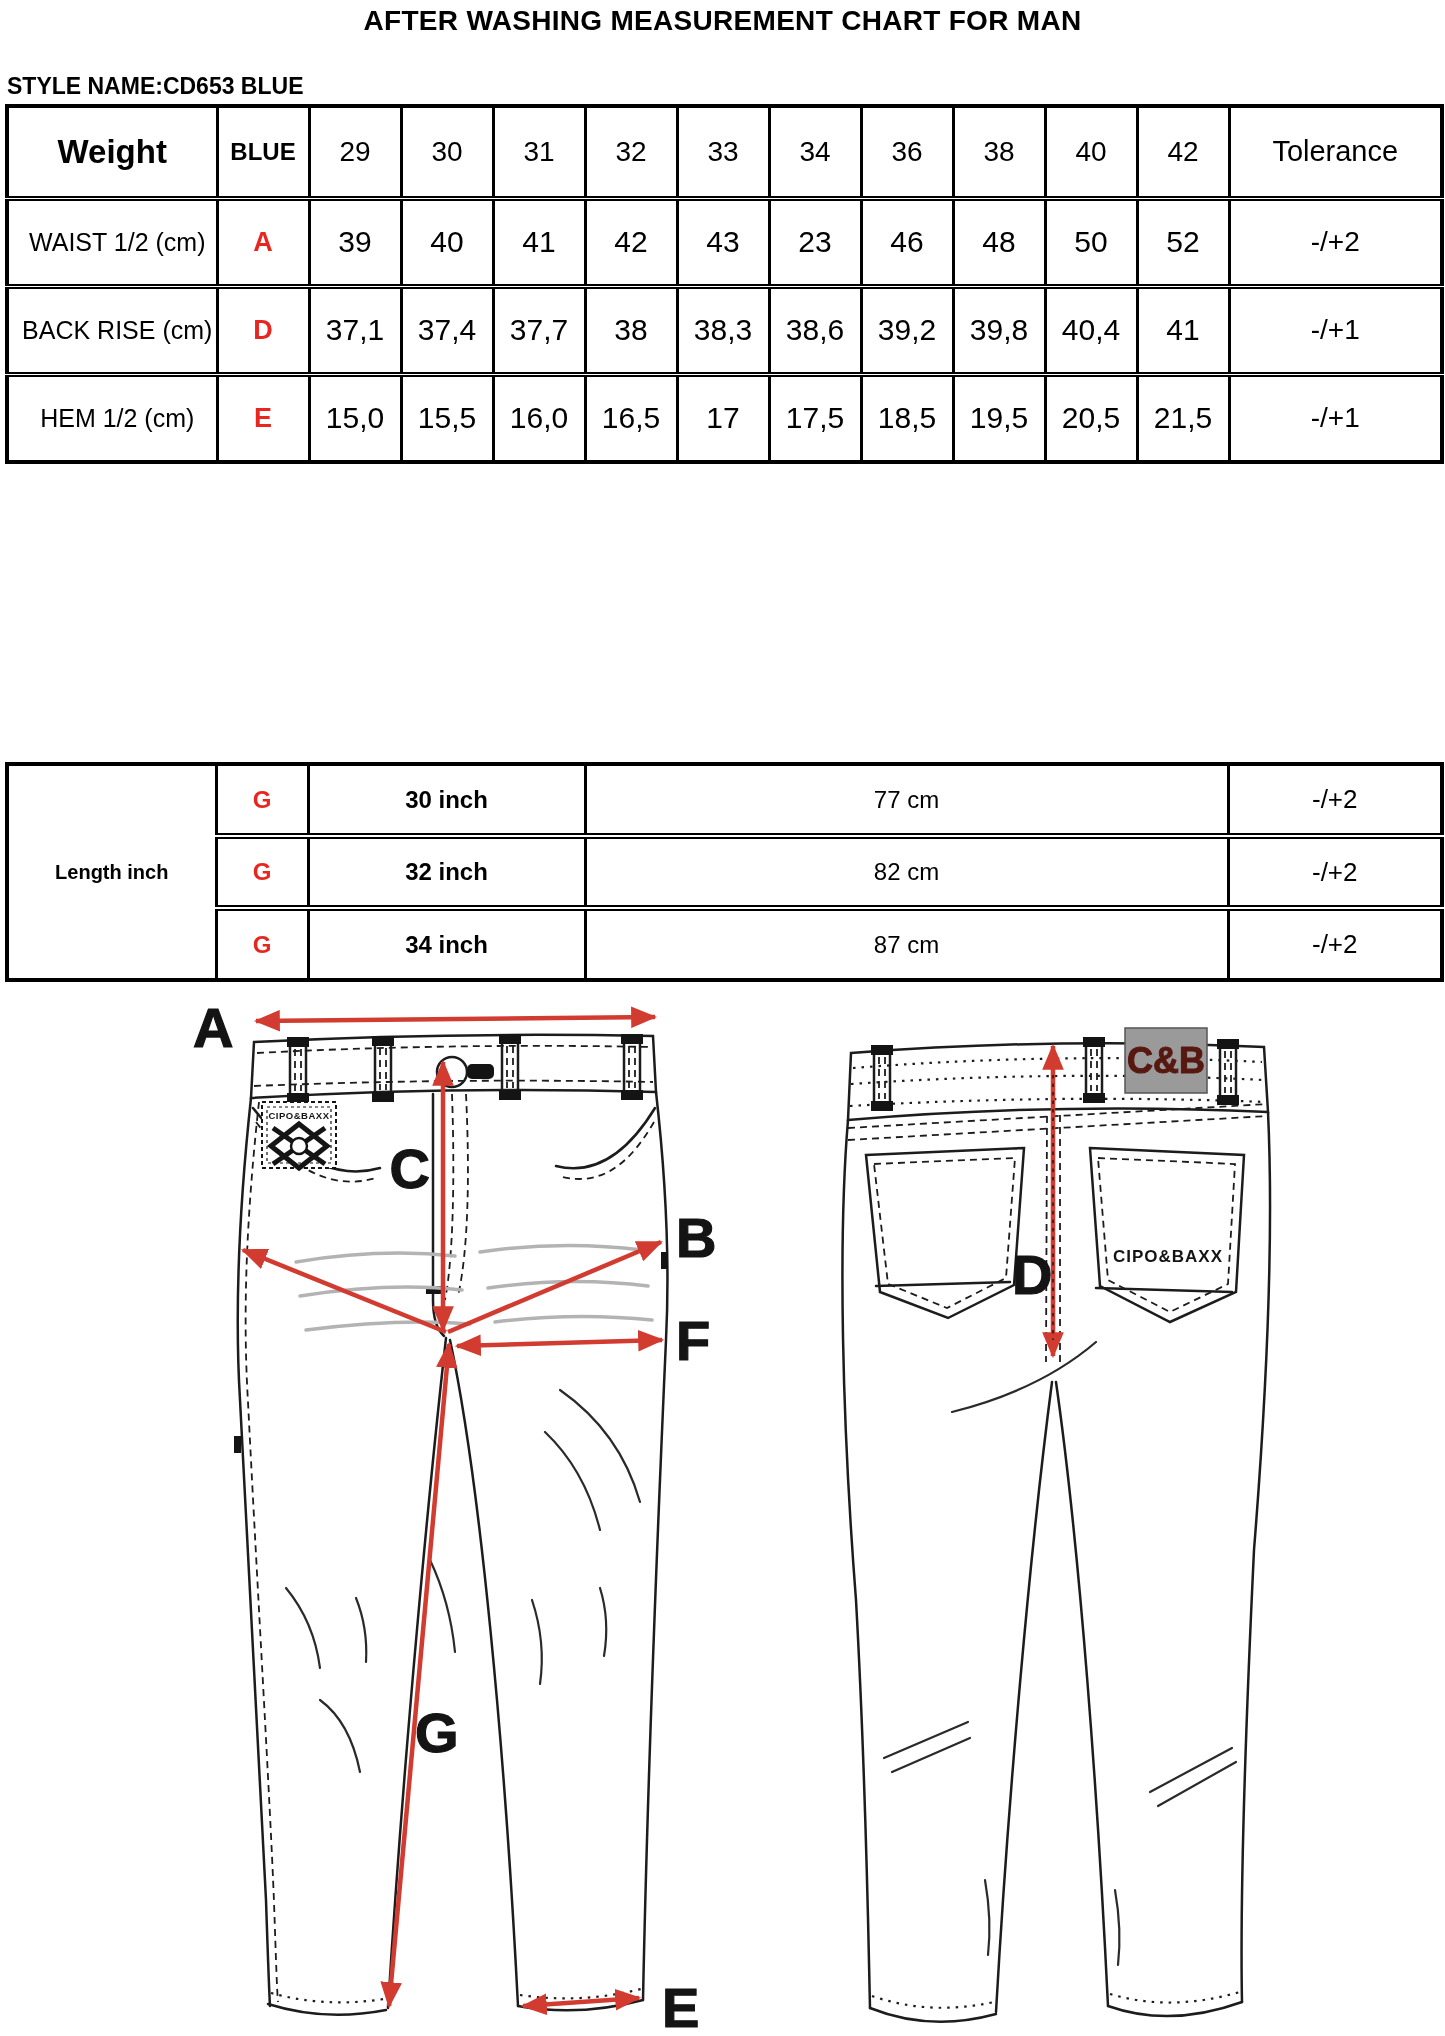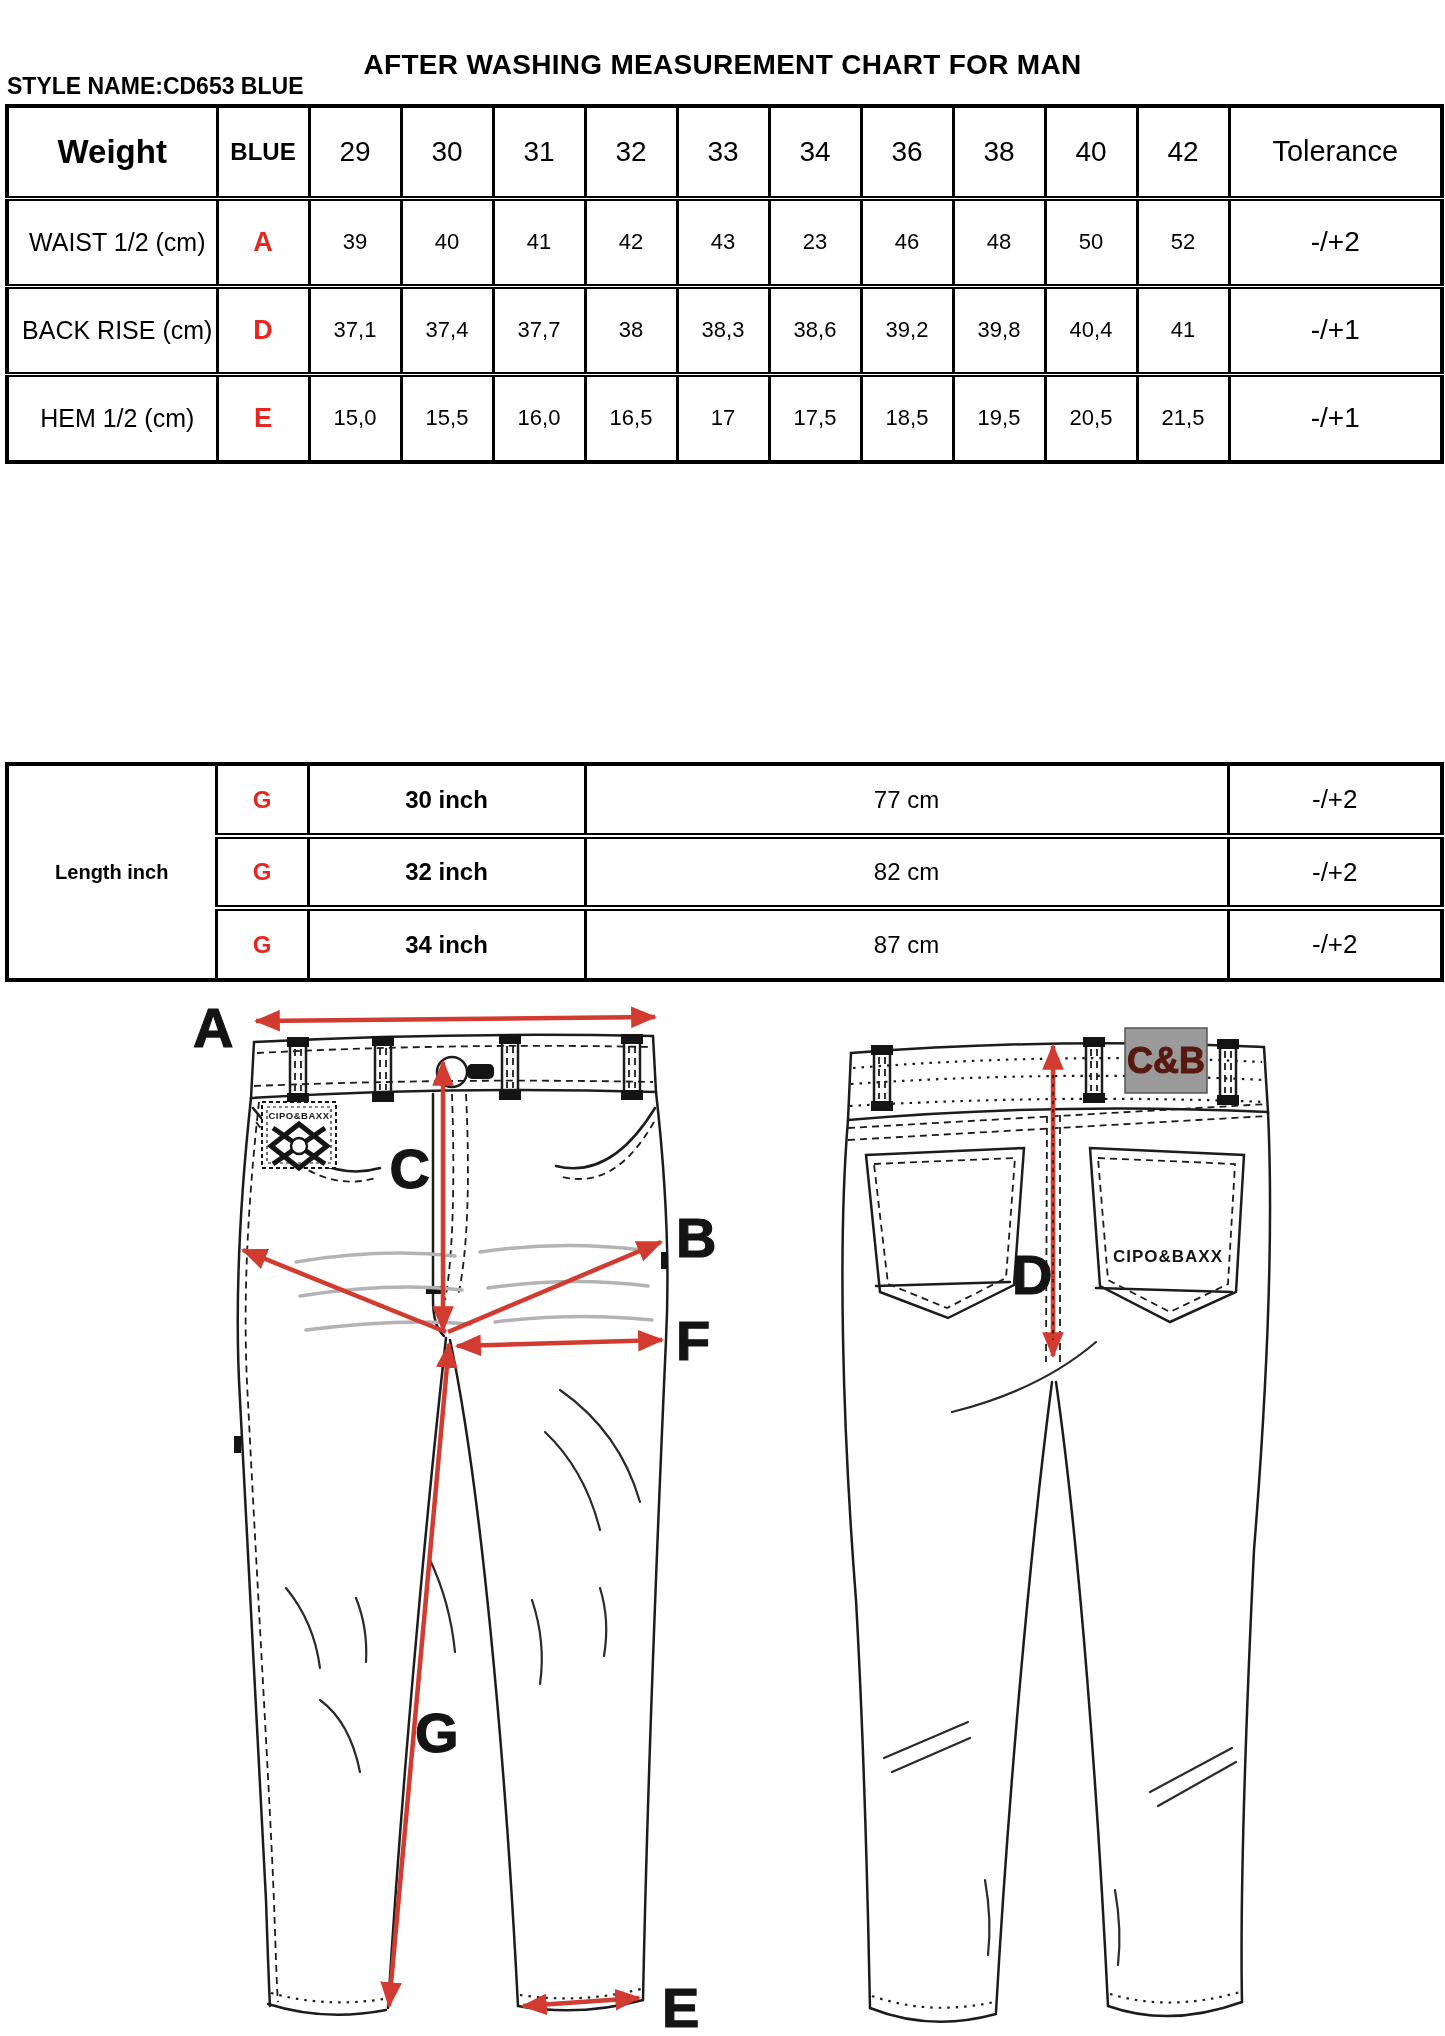--- a/index.html
+++ b/index.html
@@ -7,36 +7,36 @@
     --arrow-red:#d23b30;
     --patch-gray:#9a9a9a;
     --patch-text-red:#571810;
   }
   *{box-sizing:border-box;}
   html,body{margin:0;padding:0;}
   body{
     width:1445px;height:2036px;position:relative;background:#fff;color:#000;
     font-family:"Liberation Sans",sans-serif;overflow:hidden;
   }
-  .title{position:absolute;top:5px;left:0;width:100%;text-align:center;font-weight:bold;font-size:28px;letter-spacing:.3px;margin-top:44px;}
+  .title{position:absolute;top:5px;left:0;width:100%;text-align:center;font-weight:bold;font-size:28px;letter-spacing:.3px;}
   .style-name{position:absolute;top:73px;left:7px;font-weight:bold;font-size:23px;}
 
   table{border-collapse:collapse;table-layout:fixed;background:#fff;}
   .size-table{position:absolute;top:104px;left:5px;width:1435px;border:4px solid #000;}
   .size-table th,.size-table td{border:3px solid #000;text-align:center;vertical-align:middle;padding:0;overflow:hidden;}
   .size-table thead tr{height:92px;}
   .size-table tbody tr{height:88px;}
   .size-table tbody td{border-top:5px double #000;}
   .h-weight{font-size:33px;font-weight:bold;}
   .h-inch{font-size:24px;font-weight:bold;}
   .h-size{font-size:28px;font-weight:normal;}
   .h-tol{font-size:29px;font-weight:normal;}
   .c-label{text-align:left;padding-left:10px !important;font-size:25px;font-weight:normal;}
   .c-code{color:var(--code-red);font-weight:bold;font-size:27px;}
-  .c-val{font-size:22px;}
+  .c-val{font-size:30px;}
   .c-tol{font-size:28px;}
 
   .length-table{position:absolute;top:762px;left:5px;width:1435px;border:4px solid #000;}
   .length-table th,.length-table td{border:3px solid #000;text-align:center;vertical-align:middle;padding:0;}
   .length-table tr{height:72px;}
   .length-table tr+tr td{border-top:6px double #000;}
   .l-head{font-size:20px;font-weight:bold;}
   .l-code{font-size:24px !important;}
   .l-inch{font-size:24px;font-weight:bold;}
   .l-cm{font-size:24px;}

